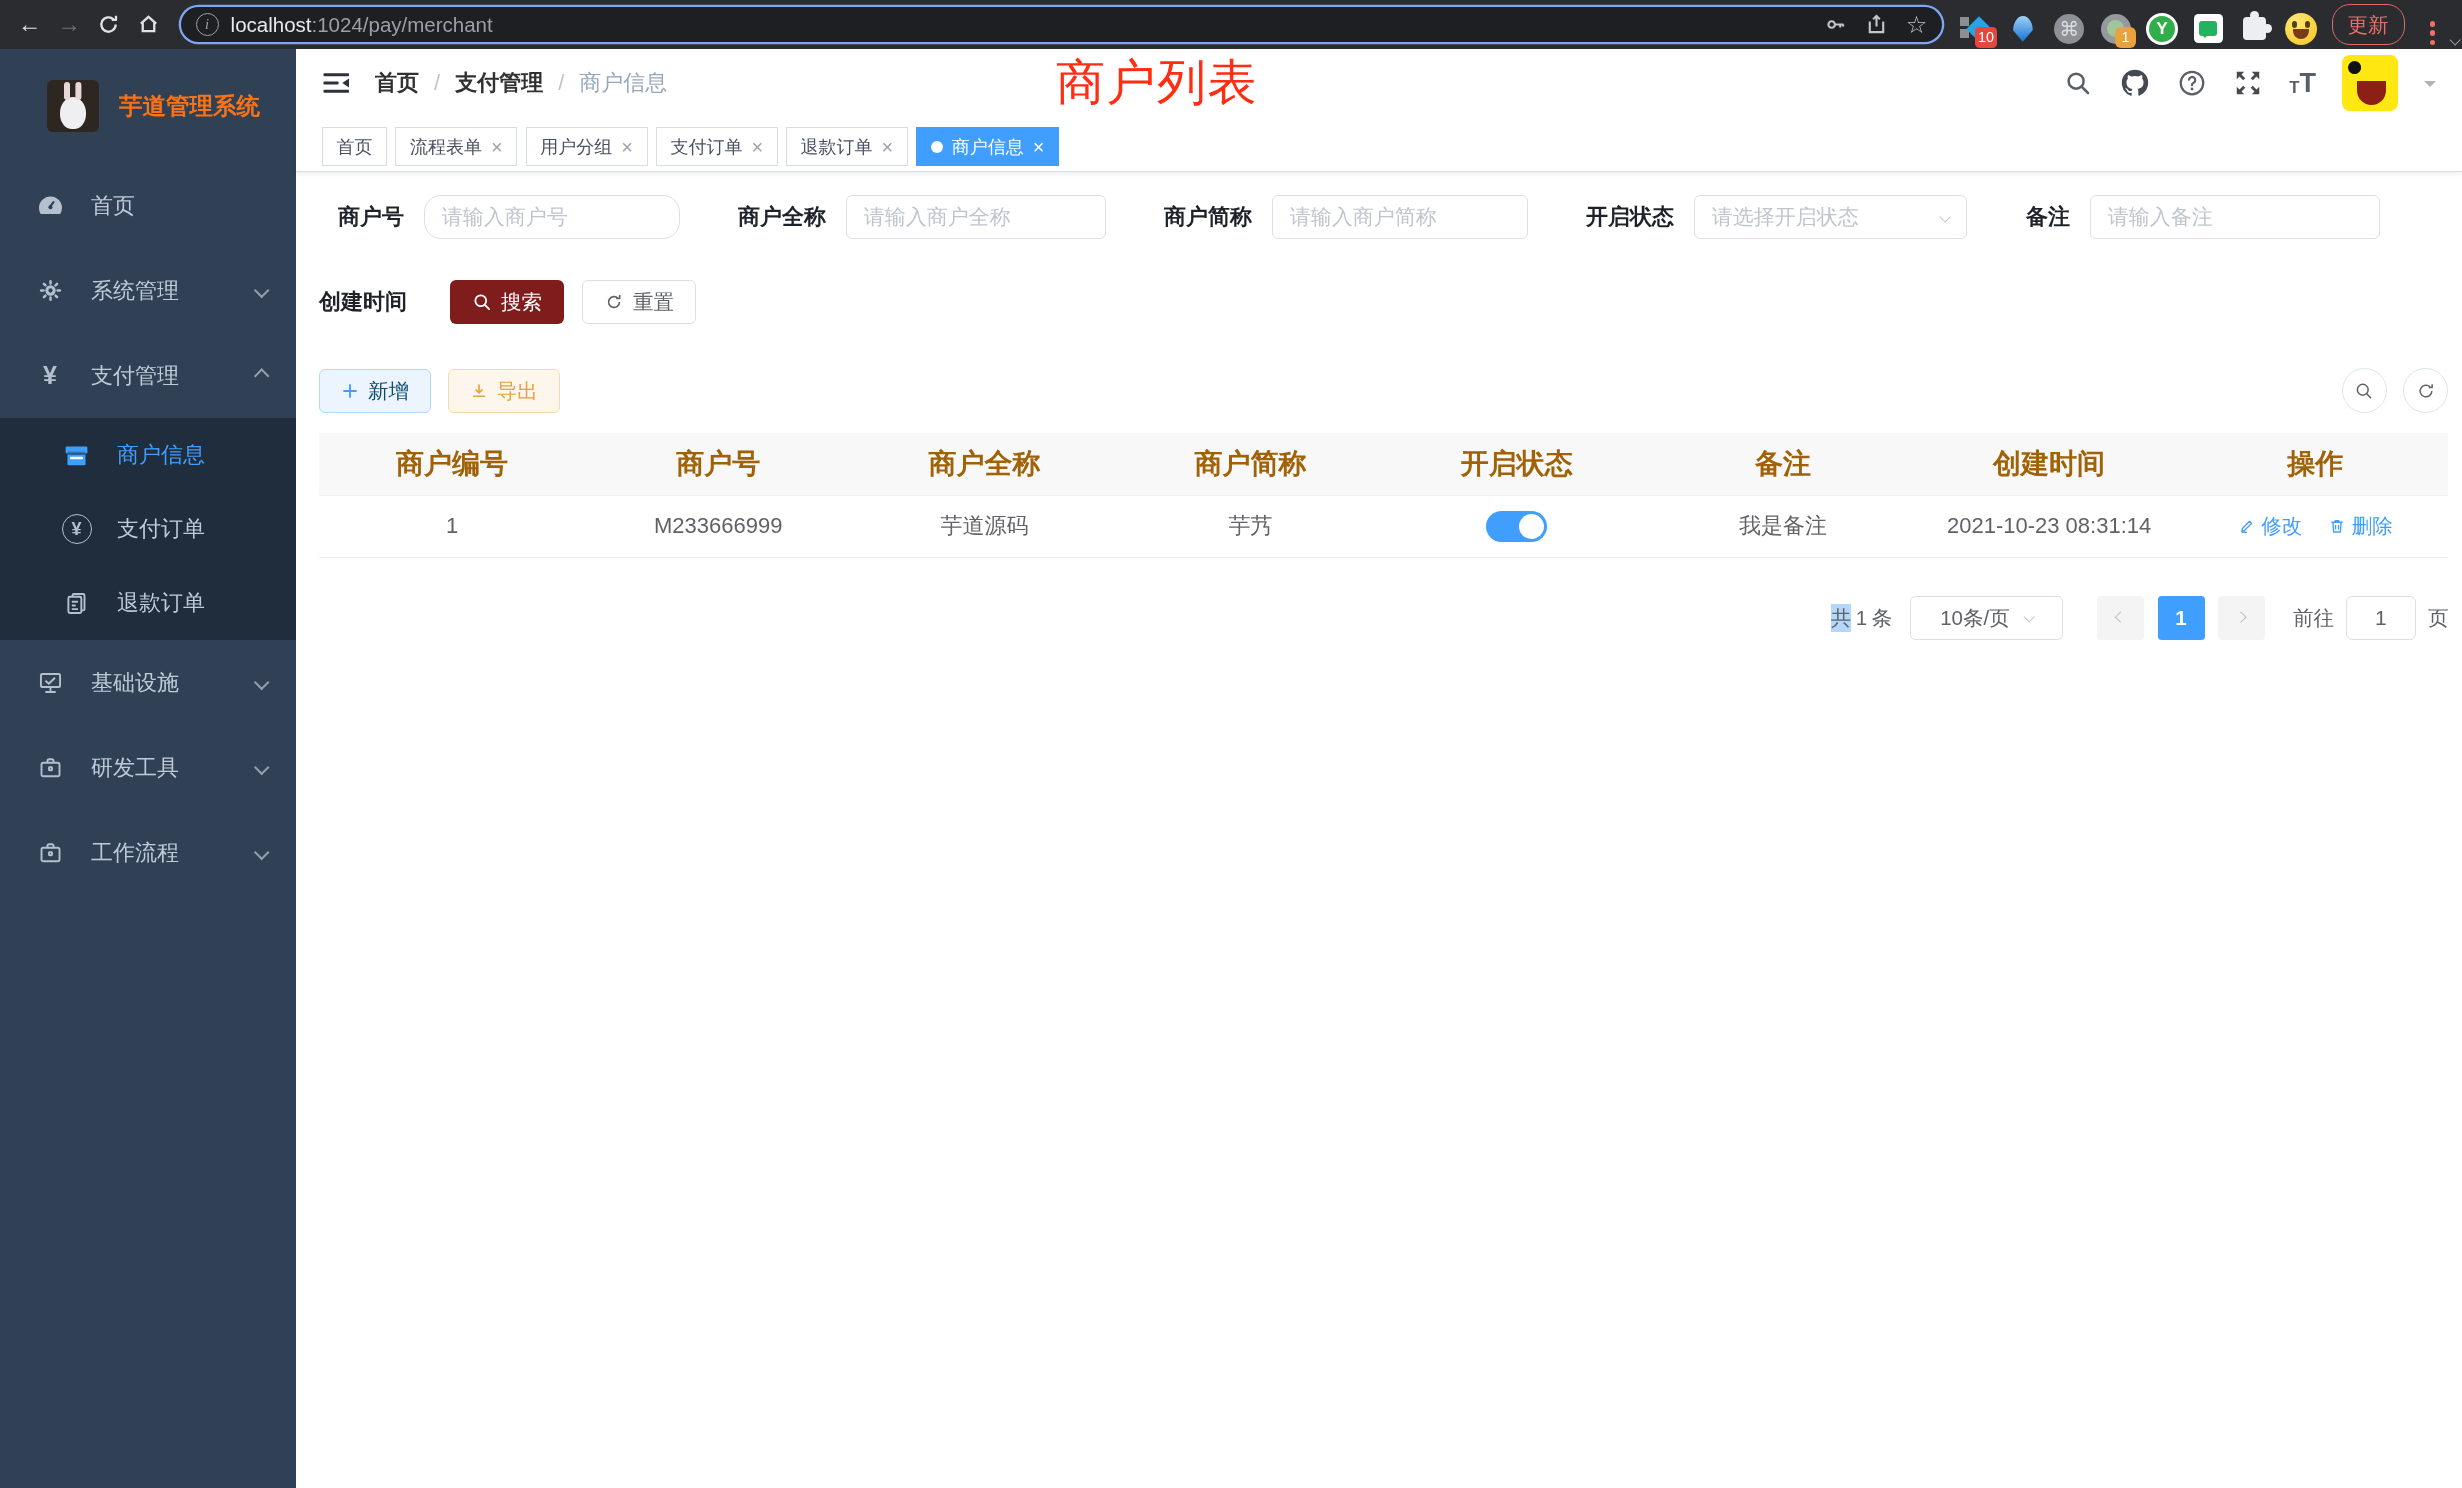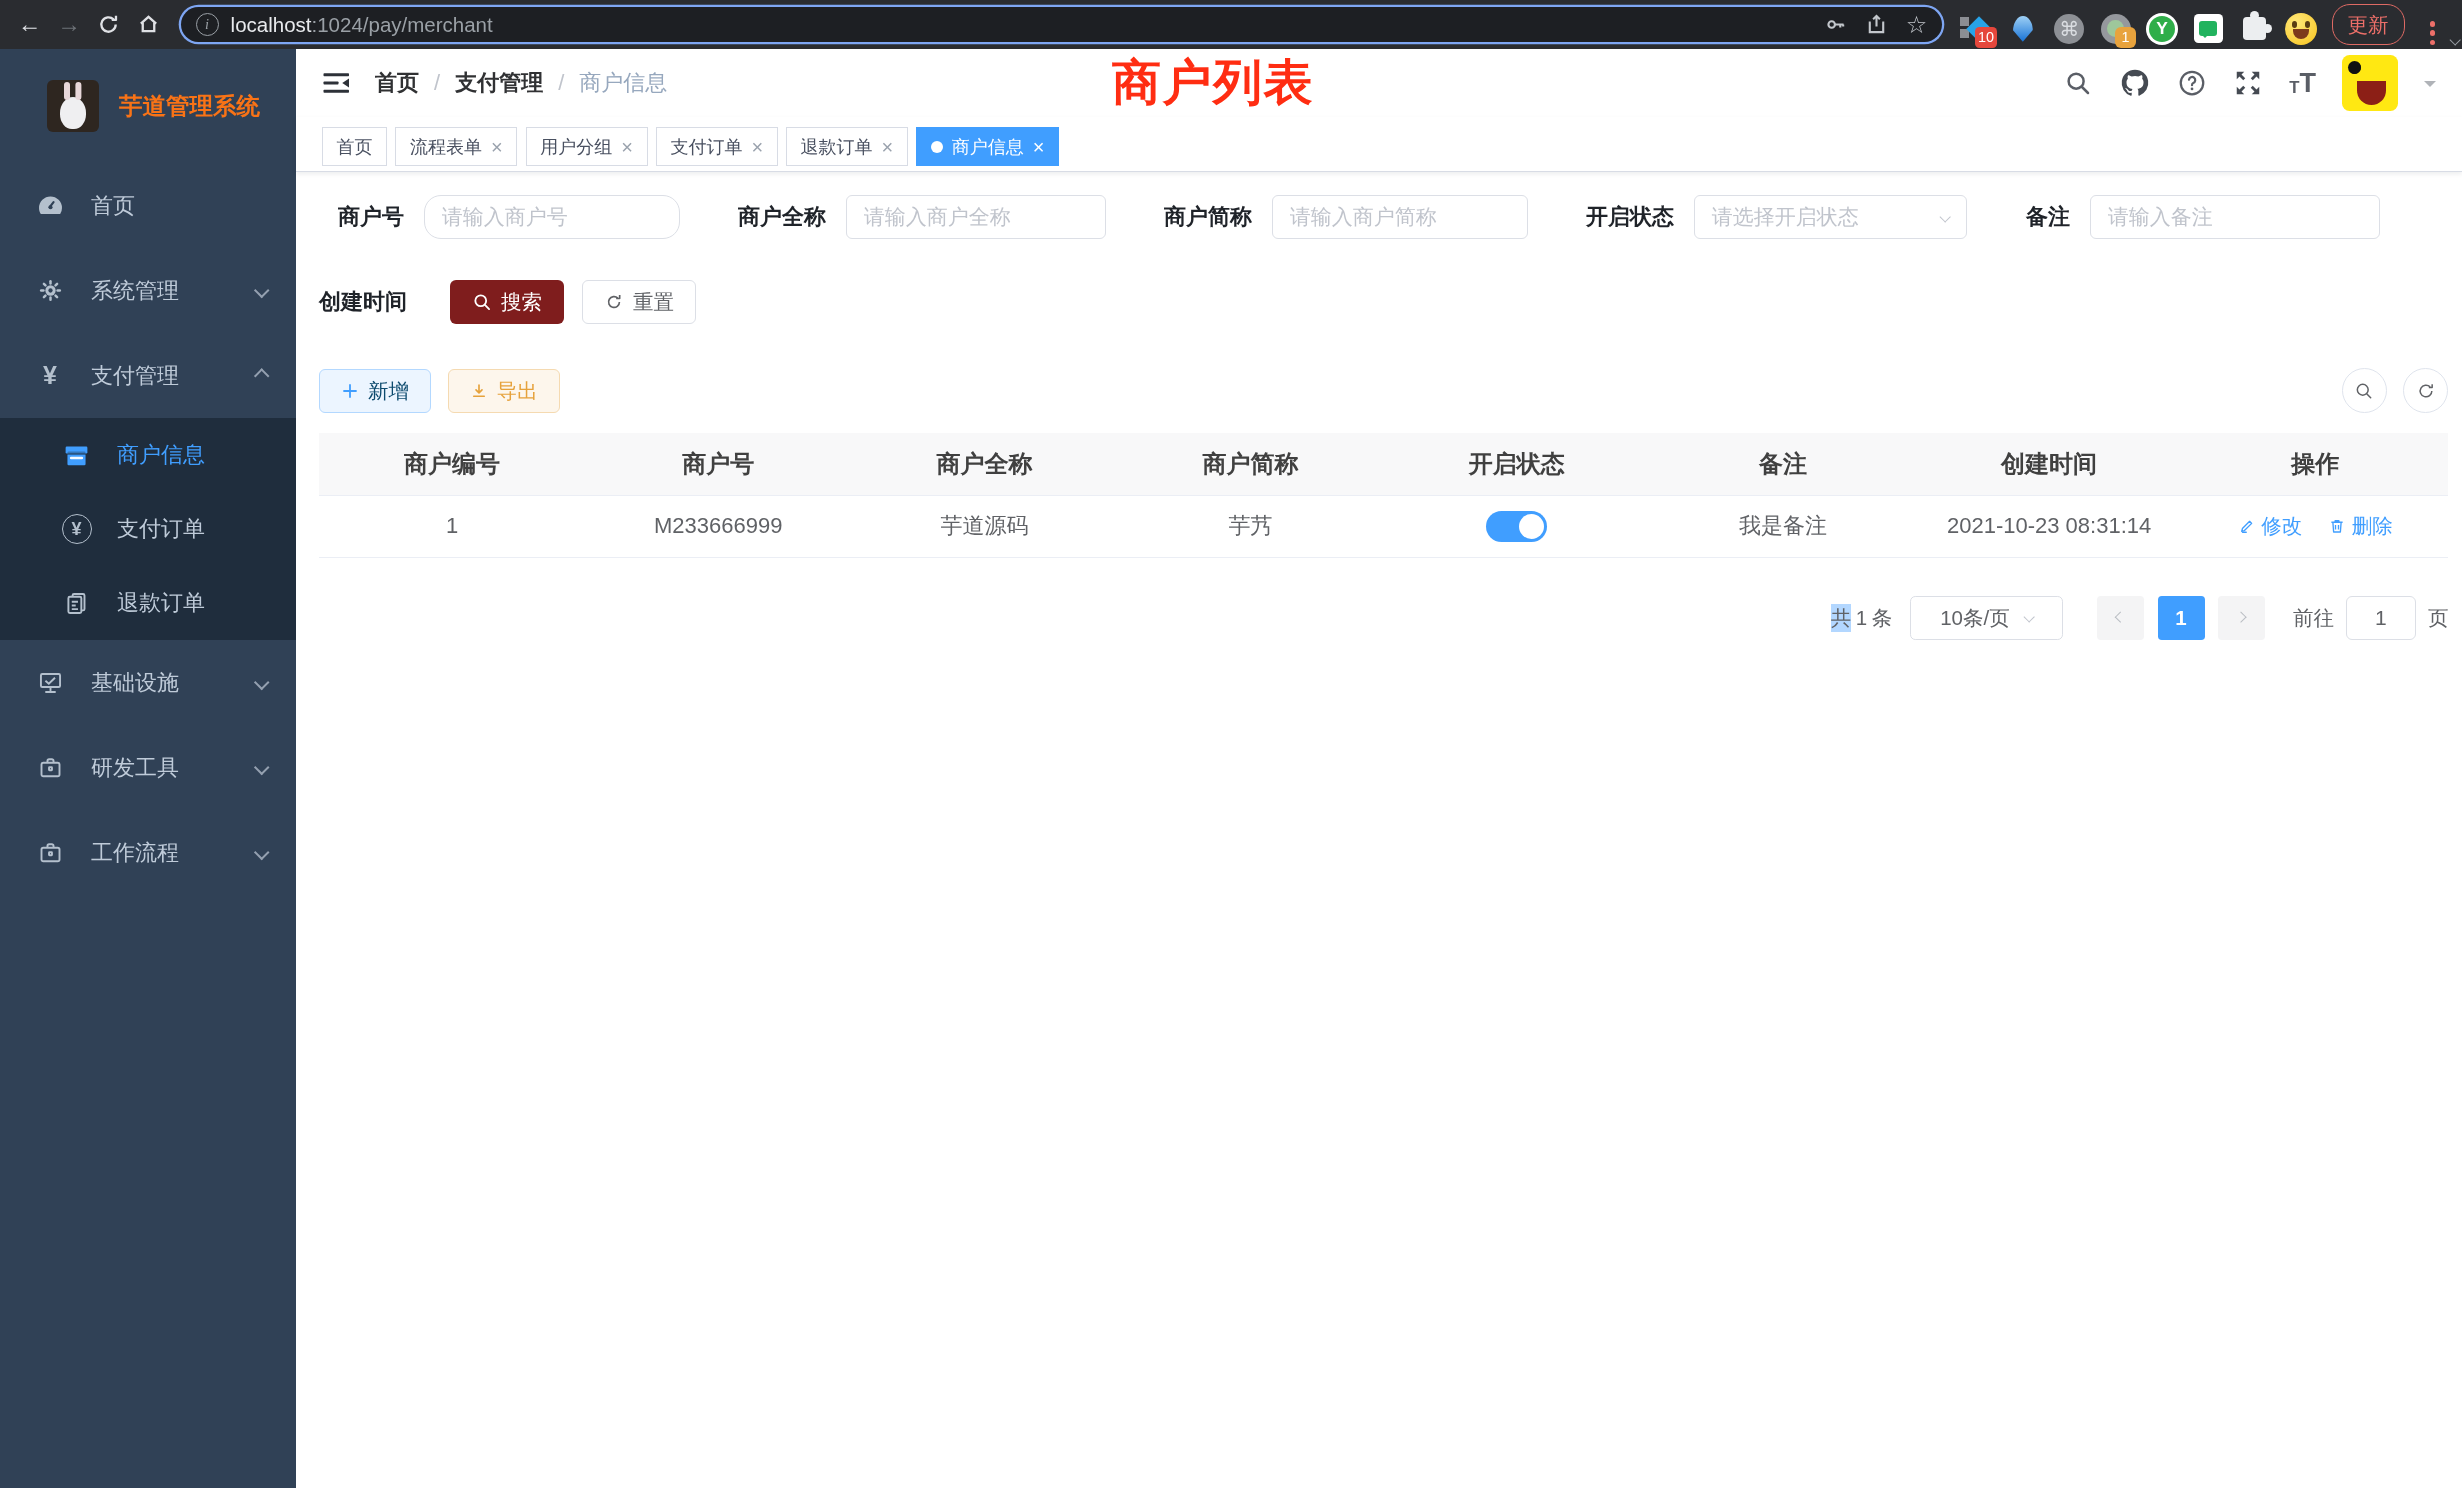--- a/index.html
+++ b/index.html
@@ -71,21 +71,21 @@
 .cv.right{transform:rotate(-45deg)}
 .cv.sm{width:8.3px;height:8.3px;border-width:1.5px}
 
 
 .main{flex:1;display:flex;flex-direction:column;background:#fff;min-width:0}
 .hd{height:68px;display:flex;align-items:center;padding:0 26px;position:relative;flex-shrink:0}
 .fold{margin-right:23px;display:flex;align-items:center;cursor:pointer}
 .crumb{display:flex;align-items:center;gap:15px;font-size:22px;color:#303133;font-weight:700}
 .crumb .sep{color:#c0c4cc;font-weight:400}
 .crumb .cur{color:#97a8be;font-weight:400}
-.annotation{position:absolute;left:816px;top:0;height:68px;display:flex;align-items:center;font-size:49px;color:#ff2d12;font-weight:700;letter-spacing:1.5px;pointer-events:none}
+.annotation{position:absolute;left:760px;top:0;height:68px;display:flex;align-items:center;font-size:49px;color:#ff2d12;font-weight:400;letter-spacing:1.5px;pointer-events:none}
 .hd-right{margin-left:auto;display:flex;align-items:center;gap:26px;color:#5a5e66}
 .tt-ic{font-weight:700;display:flex;align-items:flex-end;line-height:1}
 .tt-ic .big{font-size:27px}
 .tt-ic .small{font-size:16.7px}
 .avatar{width:56px;height:56px;border-radius:7.6px;background:#ffe812;position:relative;overflow:hidden}
 .avatar::before{content:"";position:absolute;left:6px;top:6px;width:13px;height:13px;border-radius:50%;background:#111;box-shadow:inset -3px -3px 0 #111,0 0 0 0 #fff}
 .avatar::after{content:"";position:absolute;left:15px;top:26px;width:29px;height:24px;background:#8c1f16;border-radius:0 0 30px 30px}
 .av-caret{border:6.8px solid transparent;border-top-color:#b0b3b8;margin-top:7.6px}
 
 
@@ -113,21 +113,21 @@
 .btn-add{background:#ecf5ff;border-color:#b3d8ff;color:#0c4a6e}
 .btn-export{background:#fdf6ec;border-color:#f5dab1;color:#e6a23c}
 .row2{margin-top:41px}
 .toolbar{margin-top:44px;display:flex;align-items:center}
 .toolbar .gap{width:16.7px}
 .circs{margin-left:auto;display:flex}
 .circ{width:45px;height:45px;border-radius:50%;border:0.8px solid #dfe4ed;background:#fff;display:flex;align-items:center;justify-content:center;margin-left:16.7px;color:#606266;cursor:pointer}
 
 
 table{width:100%;border-collapse:collapse;table-layout:fixed;margin-top:20px}
-th{background:#f8f8f9;height:62px;font-size:24px;color:#404040;font-weight:700;text-align:center;border-bottom:0.8px solid #ebeef5}
+th{background:#f8f8f9;height:62px;font-size:28px;color:#a16207;font-weight:700;text-align:center;border-bottom:0.8px solid #ebeef5}
 td{height:62px;text-align:center;font-size:22px;color:#606266;border-bottom:0.8px solid #ebeef5;background:#fff}
 .switch{width:61px;height:31px;border-radius:16px;background:#409eff;position:relative;display:inline-block;vertical-align:middle;cursor:pointer}
 .switch::after{content:"";position:absolute;right:3px;top:3px;width:25px;height:25px;border-radius:50%;background:#fff}
 .oplink{color:#409eff;font-size:20.5px;display:inline-flex;align-items:center;gap:5.3px;margin:0 10px;cursor:pointer}
 
 
 .pager{display:flex;align-items:center;justify-content:flex-end;margin-top:38px;font-size:20.5px;color:#606266}
 .total{margin-right:18px;display:flex;align-items:center;gap:4.5px}
 .hl{background:#b3d7ff}
 .psize{width:153px;height:44px;border:0.8px solid #dcdfe6;border-radius:5.3px;display:flex;align-items:center;justify-content:center;gap:15px;margin-right:27px;cursor:pointer}

